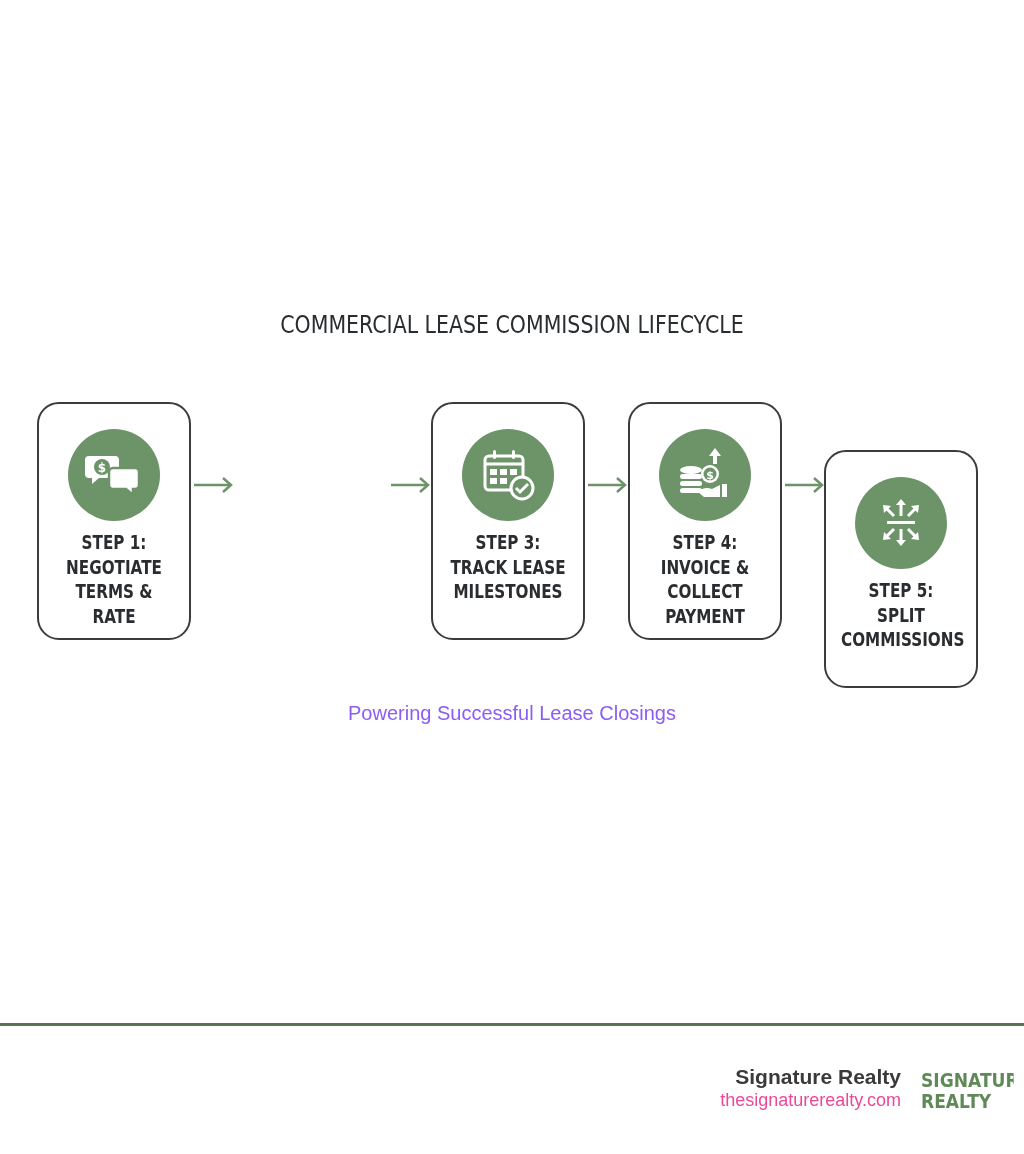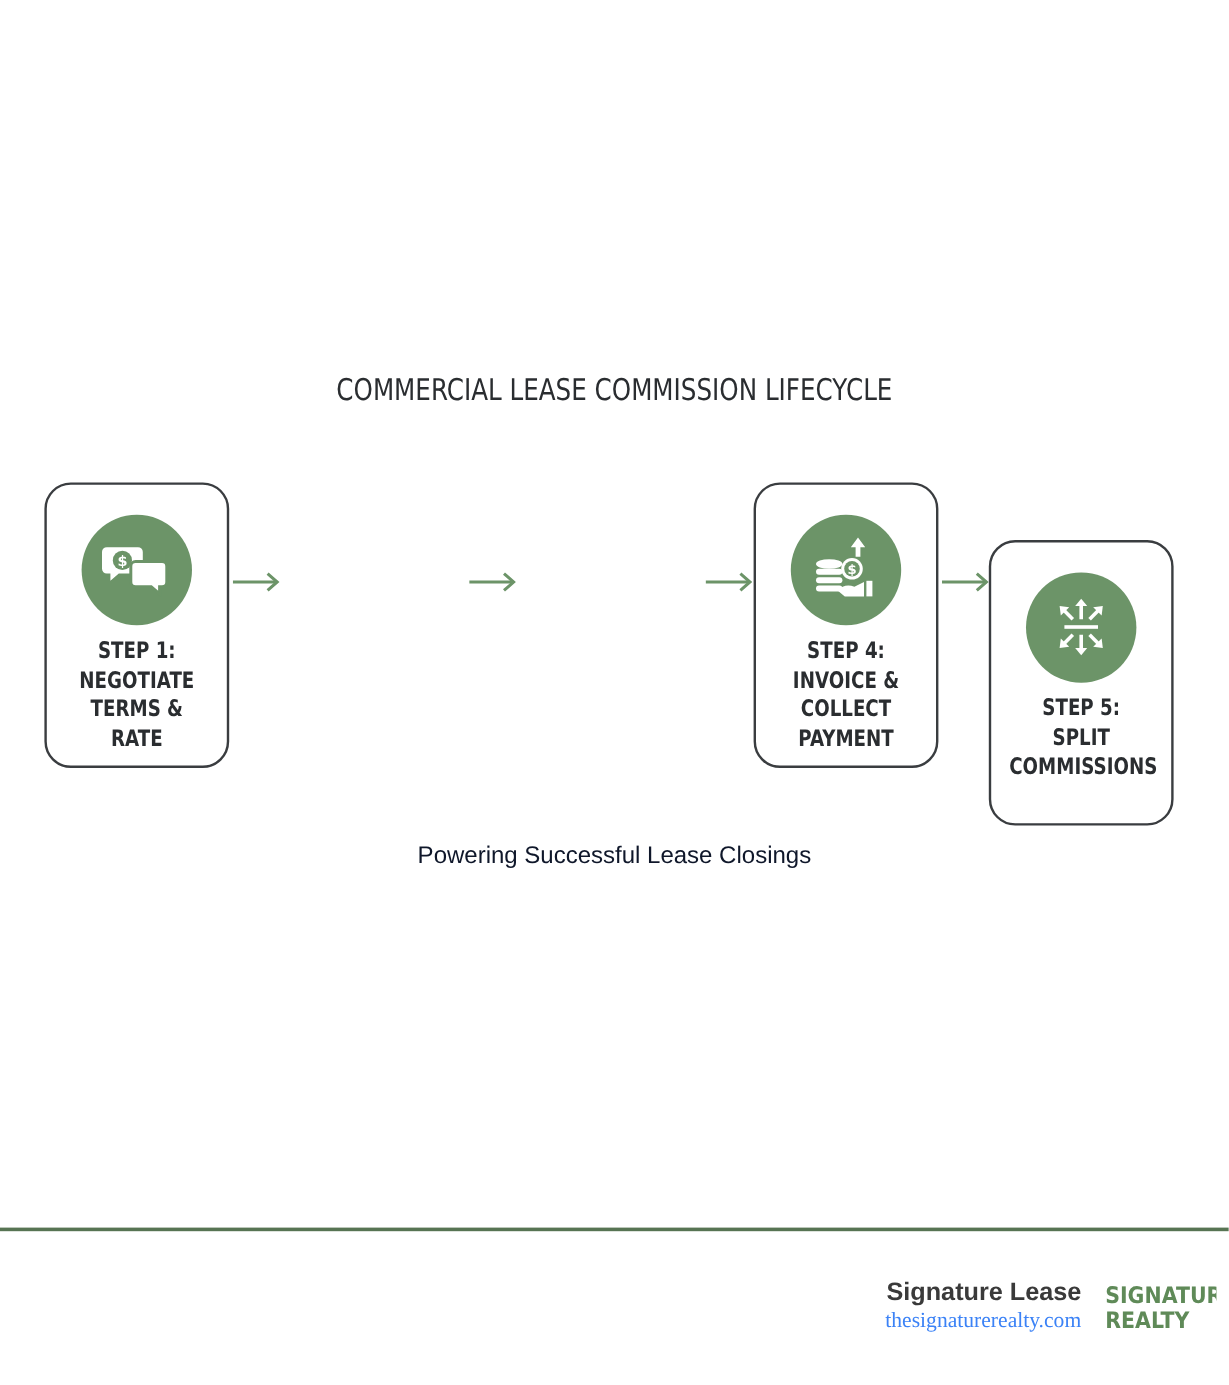--- a/index.html
+++ b/index.html
@@ -25,30 +25,30 @@
     .icon-circle svg { width: 62px; height: 62px; }
     .step-label {
       position: absolute; left: 0; right: 0; top: 126px; text-align: center;
       font-family: "DejaVu Sans", sans-serif; font-weight: bold; font-size: 19px; line-height: 24.5px;
       color: #2a2d30; transform: scaleX(0.80); transform-origin: center;
       white-space: pre-line;
     }
     .arrow { position: absolute; top: 74px; width: 40px; height: 18px; }
     .subtitle {
       position: absolute; left: 0; width: 1024px; top: 702px; text-align: center;
-      font-family: "Liberation Sans", sans-serif; font-size: 20px; color: #0f172a;
+      font-family: "Liberation Sans", sans-serif; font-size: 20px; color: #8b5cf6;
     }
     .footer-rule { position: absolute; left: 0; top: 1023px; width: 1024px; height: 3px; background: #577453; }
     .brand-name {
       position: absolute; right: 123px; top: 1065px; font-family: "Liberation Sans", sans-serif;
       font-weight: bold; font-size: 21px; color: #3a3a3a;
     }
     .brand-url {
-      position: absolute; right: 123px; top: 1090px; font-family: Liberation Serif, serif;
-      font-size: 18px; color: #3b82f6;
+      position: absolute; right: 123px; top: 1090px; font-family: Liberation Sans, sans-serif;
+      font-size: 18px; color: #ec4899;
     }
     .logo {
       position: absolute; left: 921px; top: 1070px; width: 103px; height: 45px; overflow: hidden;
       font-family: "DejaVu Sans", sans-serif; font-weight: bold; color: #5f8a58;
       font-size: 19px; line-height: 21px; transform: scaleX(0.9); transform-origin: left;
     }
   </style>
 </head>
 <body>
 
@@ -73,20 +73,40 @@
   <svg class="arrow" style="left:157px;" viewBox="0 0 40 18">
     <line x1="0" y1="9" x2="37" y2="9" stroke="#6c9468" stroke-width="2.5"></line>
     <polyline points="29,2 37,9 29,16" fill="none" stroke="#6c9468" stroke-width="2.5"></polyline>
   </svg>
 
   <svg class="arrow" style="left:354px;" viewBox="0 0 40 18">
     <line x1="0" y1="9" x2="37" y2="9" stroke="#6c9468" stroke-width="2.5"></line>
     <polyline points="29,2 37,9 29,16" fill="none" stroke="#6c9468" stroke-width="2.5"></polyline>
   </svg>
 
+  <div class="card" style="left:394px;">
+    <div class="icon-circle">
+      <svg viewBox="0 0 62 62">
+        <rect x="8" y="12" width="38" height="34" rx="4" fill="none" stroke="#fff" stroke-width="3"></rect>
+        <line x1="8" y1="20" x2="46" y2="20" stroke="#fff" stroke-width="3"></line>
+        <rect x="16" y="6" width="3" height="9" rx="1.5" fill="#fff"></rect>
+        <rect x="35" y="6" width="3" height="9" rx="1.5" fill="#fff"></rect>
+        <rect x="13" y="25" width="7" height="6" fill="#fff"></rect>
+        <rect x="23" y="25" width="7" height="6" fill="#fff"></rect>
+        <rect x="33" y="25" width="7" height="6" fill="#fff"></rect>
+        <rect x="13" y="34" width="7" height="6" fill="#fff"></rect>
+        <rect x="23" y="34" width="7" height="6" fill="#fff"></rect>
+        <circle cx="45" cy="44" r="11" fill="#6c9468" stroke="#fff" stroke-width="3"></circle>
+        <polyline points="39,44 43,48 51,40" fill="none" stroke="#fff" stroke-width="3"></polyline>
+      </svg>
+    </div>
+    <div class="step-label">STEP 3:
+TRACK LEASE
+MILESTONES</div>
+  </div>
   <svg class="arrow" style="left:551px;" viewBox="0 0 40 18">
     <line x1="0" y1="9" x2="37" y2="9" stroke="#6c9468" stroke-width="2.5"></line>
     <polyline points="29,2 37,9 29,16" fill="none" stroke="#6c9468" stroke-width="2.5"></polyline>
   </svg>
 
   <div class="card" style="left:591px;">
     <div class="icon-circle">
       <svg viewBox="0 0 62 62">
         <ellipse cx="17" cy="26" rx="11" ry="4" fill="#fff"></ellipse>
         <rect x="6" y="30" width="22" height="5" rx="2.5" fill="#fff"></rect>
@@ -133,19 +153,19 @@
     <div class="step-label">STEP 5:
 SPLIT
 COMMISSIONS</div>
   </div>
 </div>
 
 <div class="subtitle">Powering Successful Lease Closings</div>
 
 <div class="footer-rule"></div>
 
-<div class="brand-name">Signature Lease</div>
+<div class="brand-name">Signature Realty</div>
 <div class="brand-url">thesignaturerealty.com</div>
 
 <div class="logo">
   <div>SIGNATURE</div>
   <div>REALTY</div>
 </div>
 
 </body></html>

